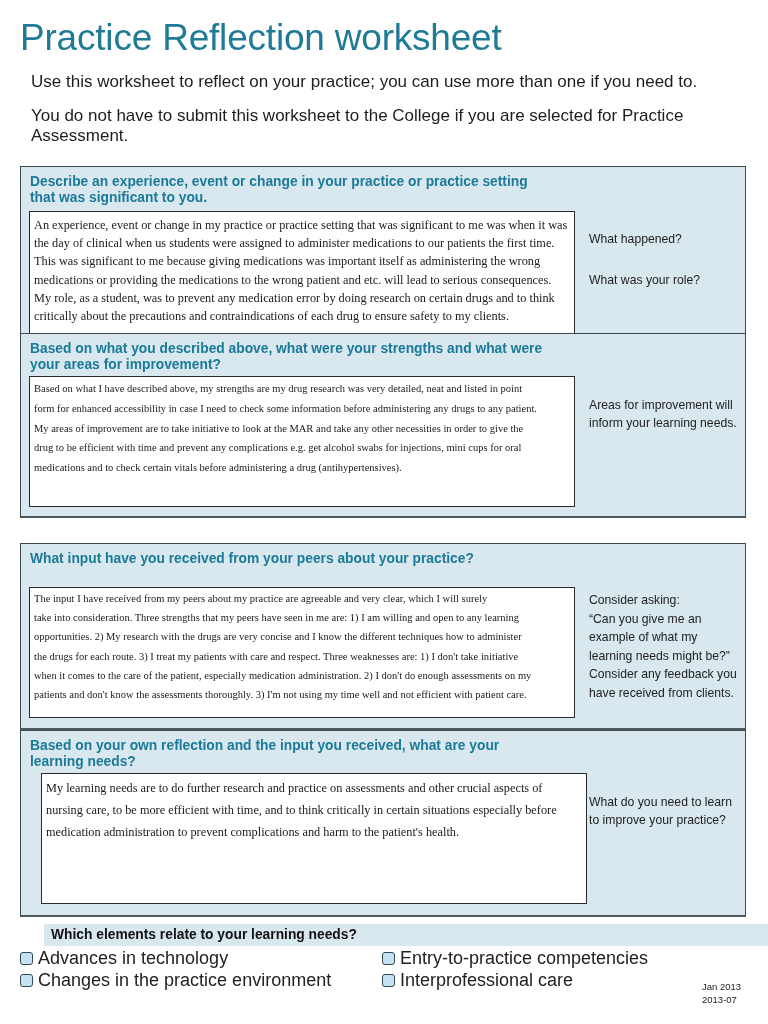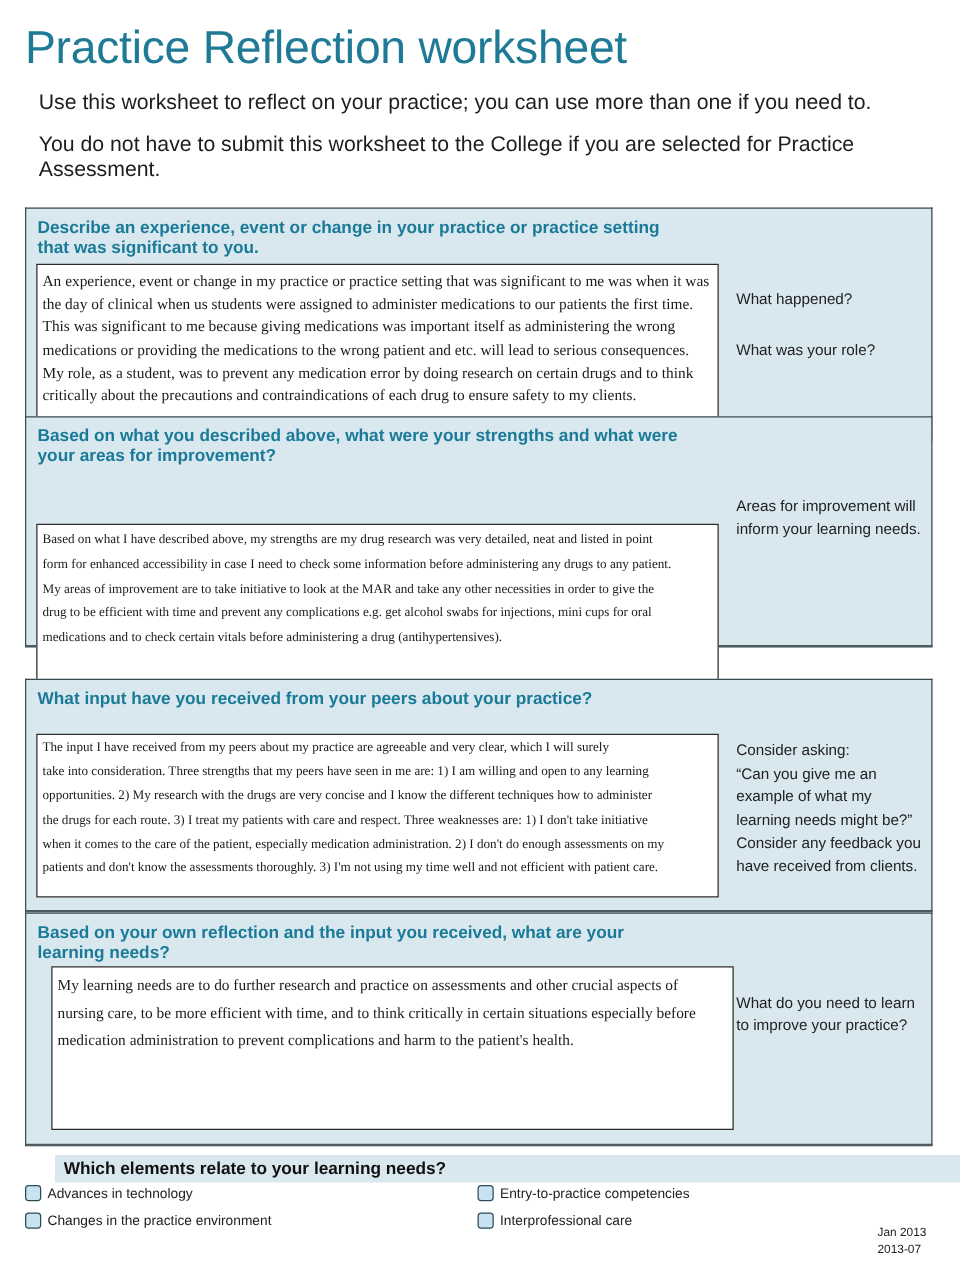--- a/index.html
+++ b/index.html
@@ -13,36 +13,36 @@
     .section .heading { position: absolute; left: 9px; top: 7px; width: 520px; font-size: 13.8px; font-weight: bold; color: #1b7a98; line-height: 15.5px; }
     .section .answer { position: absolute; left: 8px; width: 546px; background: #ffffff; border: 1px solid #2b2b2b; box-sizing: border-box; font-family: "Liberation Serif", serif; color: #1a1a1a; padding: 4px 4px 0 4px; }
     .section .hint { position: absolute; left: 568px; width: 150px; font-size: 12.2px; color: #222; line-height: 18px; }
 
     #sec1 { top: 134px; height: 187px; margin-top: 32px; }
     #sec1 .answer { top: 44px; height: 131px; font-size: 12.3px; line-height: 18.2px; }
     #sec1 .hint1 { top: 63px; }
     #sec1 .hint2 { top: 104px; }
 
     #sec2 { top: 333px; height: 185px; }
-    #sec2 .answer { top: 42px; height: 131px; font-size: 10.5px; line-height: 19.8px; padding-top: 2px; white-space: nowrap; margin-top: 43px; }
+    #sec2 .answer { top: 42px; height: 131px; font-size: 10.5px; line-height: 19.8px; padding-top: 2px; white-space: nowrap; }
     #sec2 .hint { top: 62px; }
 
     #sec3 { top: 543px; height: 187px; }
     #sec3 .answer { top: 43px; height: 131px; font-size: 10.5px; line-height: 19.2px; padding-top: 1px; white-space: nowrap; }
     #sec3 .hint { top: 47px; line-height: 18.5px; }
 
     #sec4 { top: 730px; height: 187px; }
     #sec4 .answer { top: 42px; height: 131px; font-size: 12.3px; line-height: 22px; padding-top: 3px; margin-left: 12px; }
     #sec4 .hint { top: 62px; }
 
     .para-line { display: block; }
 
     .elements-header { position: absolute; left: 20px; top: 924px; width: 728px; height: 22px; background: #d8e8ee; margin-left: 24px; }
     .elements-header span { position: absolute; left: 7px; top: 3px; font-size: 13.8px; font-weight: bold; color: #111; }
-    .check-item { position: absolute; display: flex; align-items: center; font-size: 11px; color: #222; }
+    .check-item { position: absolute; display: flex; align-items: center; font-size: 18px; color: #222; }
     .checkbox { width: 13px; height: 13px; border: 1px solid #2d4b57; border-radius: 3px; background: #c7e2f0; margin-right: 5px; box-sizing: border-box; }
     .ci1 { left: 20px; top: 948px; }
     .ci2 { left: 20px; top: 970px; }
     .ci3 { left: 382px; top: 948px; }
     .ci4 { left: 382px; top: 970px; }
     .footer-date { position: absolute; left: 702px; top: 980px; font-size: 9.5px; color: #222; line-height: 13px; }
   </style>
 </head>
 <body>
 

